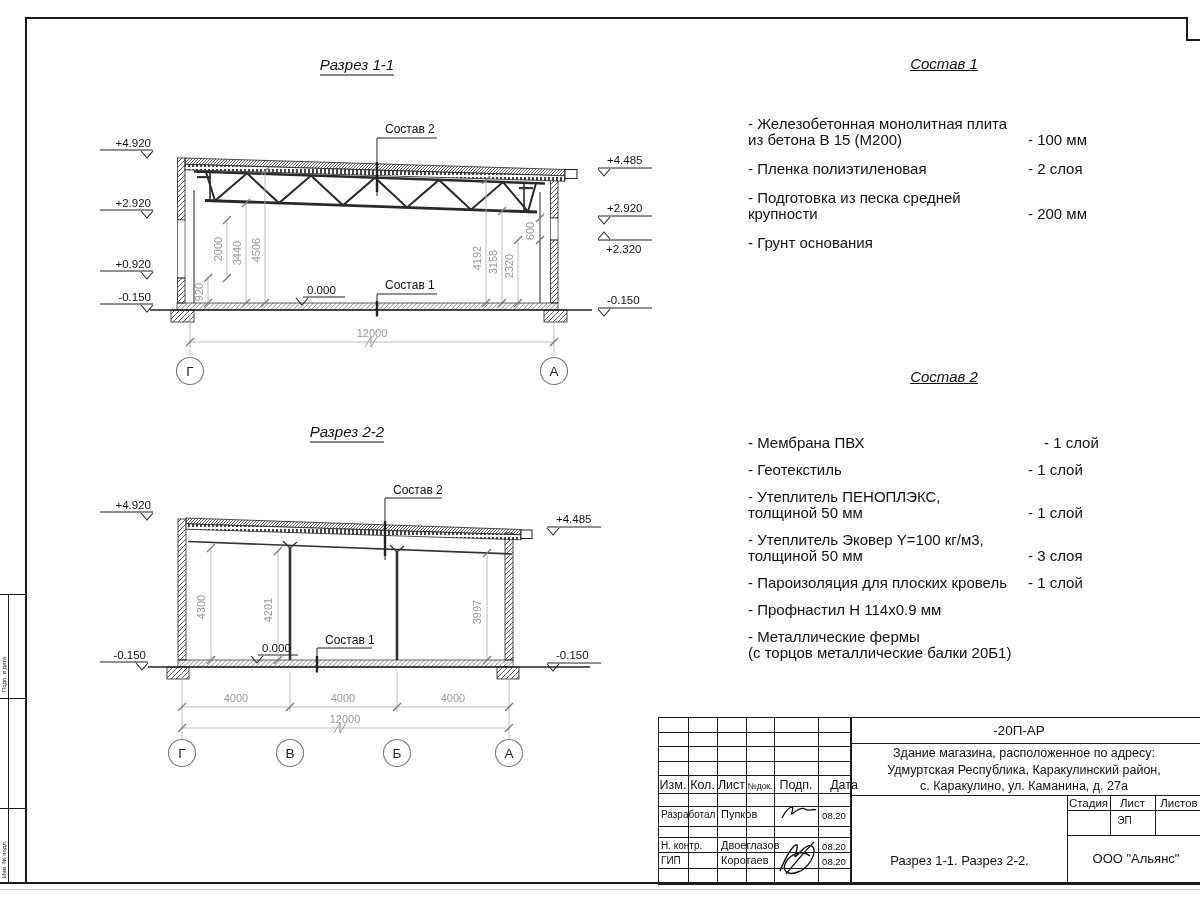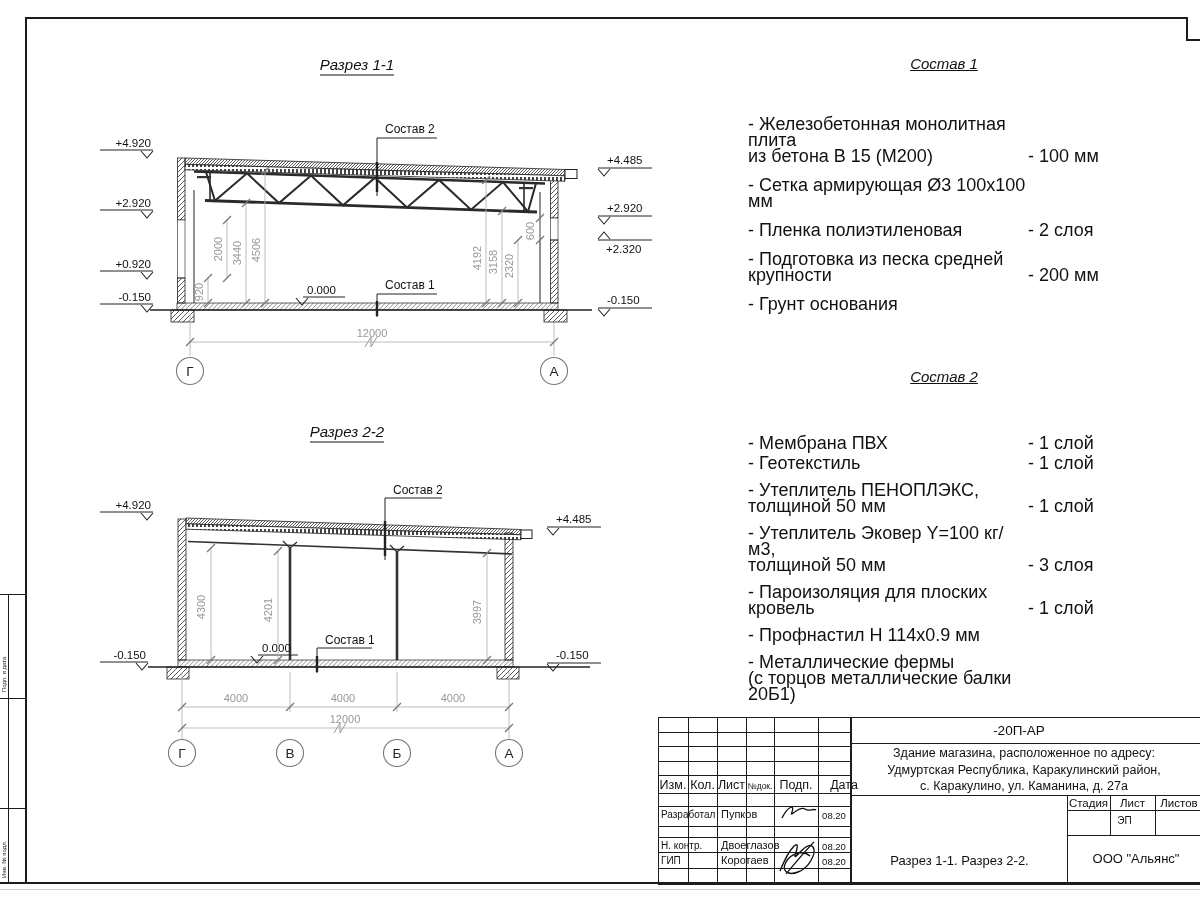--- a/index.html
+++ b/index.html
@@ -17,21 +17,21 @@
   .t-axis{font-size:13.5px;fill:#222;}
   .ln{stroke:#222;}
   .dimln{stroke:#b5b5b5;stroke-width:0.9;}
   .tick{stroke:#777;stroke-width:1.3;}
   .chk{stroke:#222;stroke-width:1.1;fill:none;}
   
   .complist{position:absolute;width:432px;}
   .clist-title{font-style:italic;font-size:15px;text-align:center;
                text-decoration:underline;padding-right:40px;}
   .crow{display:flex;align-items:flex-end;margin-bottom:13px;
-        font-size:18px;line-height:16px;}
+        font-size:15px;line-height:16px;}
   .cname{white-space:pre-line;width:280px;}
   .cqty{white-space:nowrap;flex:1;}
   
   .tb-text{position:absolute;white-space:nowrap;}
   .tb-center{text-align:center;}
   .pre{white-space:pre-line;}
 </style>
 </head>
 <body>
 
@@ -332,41 +332,37 @@
   </div>
 
   <div class="complist" style="left:748px;top:55px;">
     <div class="clist-title" style="margin-bottom:44px;">Состав 1</div>
     <div class="crow">
       <div class="cname">- Железобетонная  монолитная плита
   из бетона В 15 (М200)</div>
       <div class="cqty">- 100 мм</div>
     </div>
     <div class="crow">
-      <div class="cname">- Сетка армирующая Ø3 100х100 мм</div>
-      <div class="cqty"></div>
-    </div>
-    <div class="crow">
       <div class="cname">- Пленка полиэтиленовая</div>
       <div class="cqty">-  2 слоя</div>
     </div>
     <div class="crow">
       <div class="cname">- Подготовка из песка средней
   крупности</div>
       <div class="cqty">- 200 мм</div>
     </div>
     <div class="crow">
       <div class="cname">- Грунт основания</div>
       <div class="cqty"></div>
     </div>
   </div>
 
   <div class="complist" style="left:748px;top:368px;">
     <div class="clist-title" style="margin-bottom:50px;">Состав 2</div>
-    <div class="crow" style="margin-bottom:4px;">
+    <div class="crow" style="margin-bottom:11px;gap:16px;">
       <div class="cname">- Мембрана ПВХ</div>
       <div class="cqty">- 1 слой</div>
     </div>
     <div class="crow" style="margin-bottom:11px;">
       <div class="cname">- Геотекстиль</div>
       <div class="cqty">- 1 слой</div>
     </div>
     <div class="crow" style="margin-bottom:11px;">
       <div class="cname">- Утеплитель ПЕНОПЛЭКС,
   толщиной 50 мм</div>

